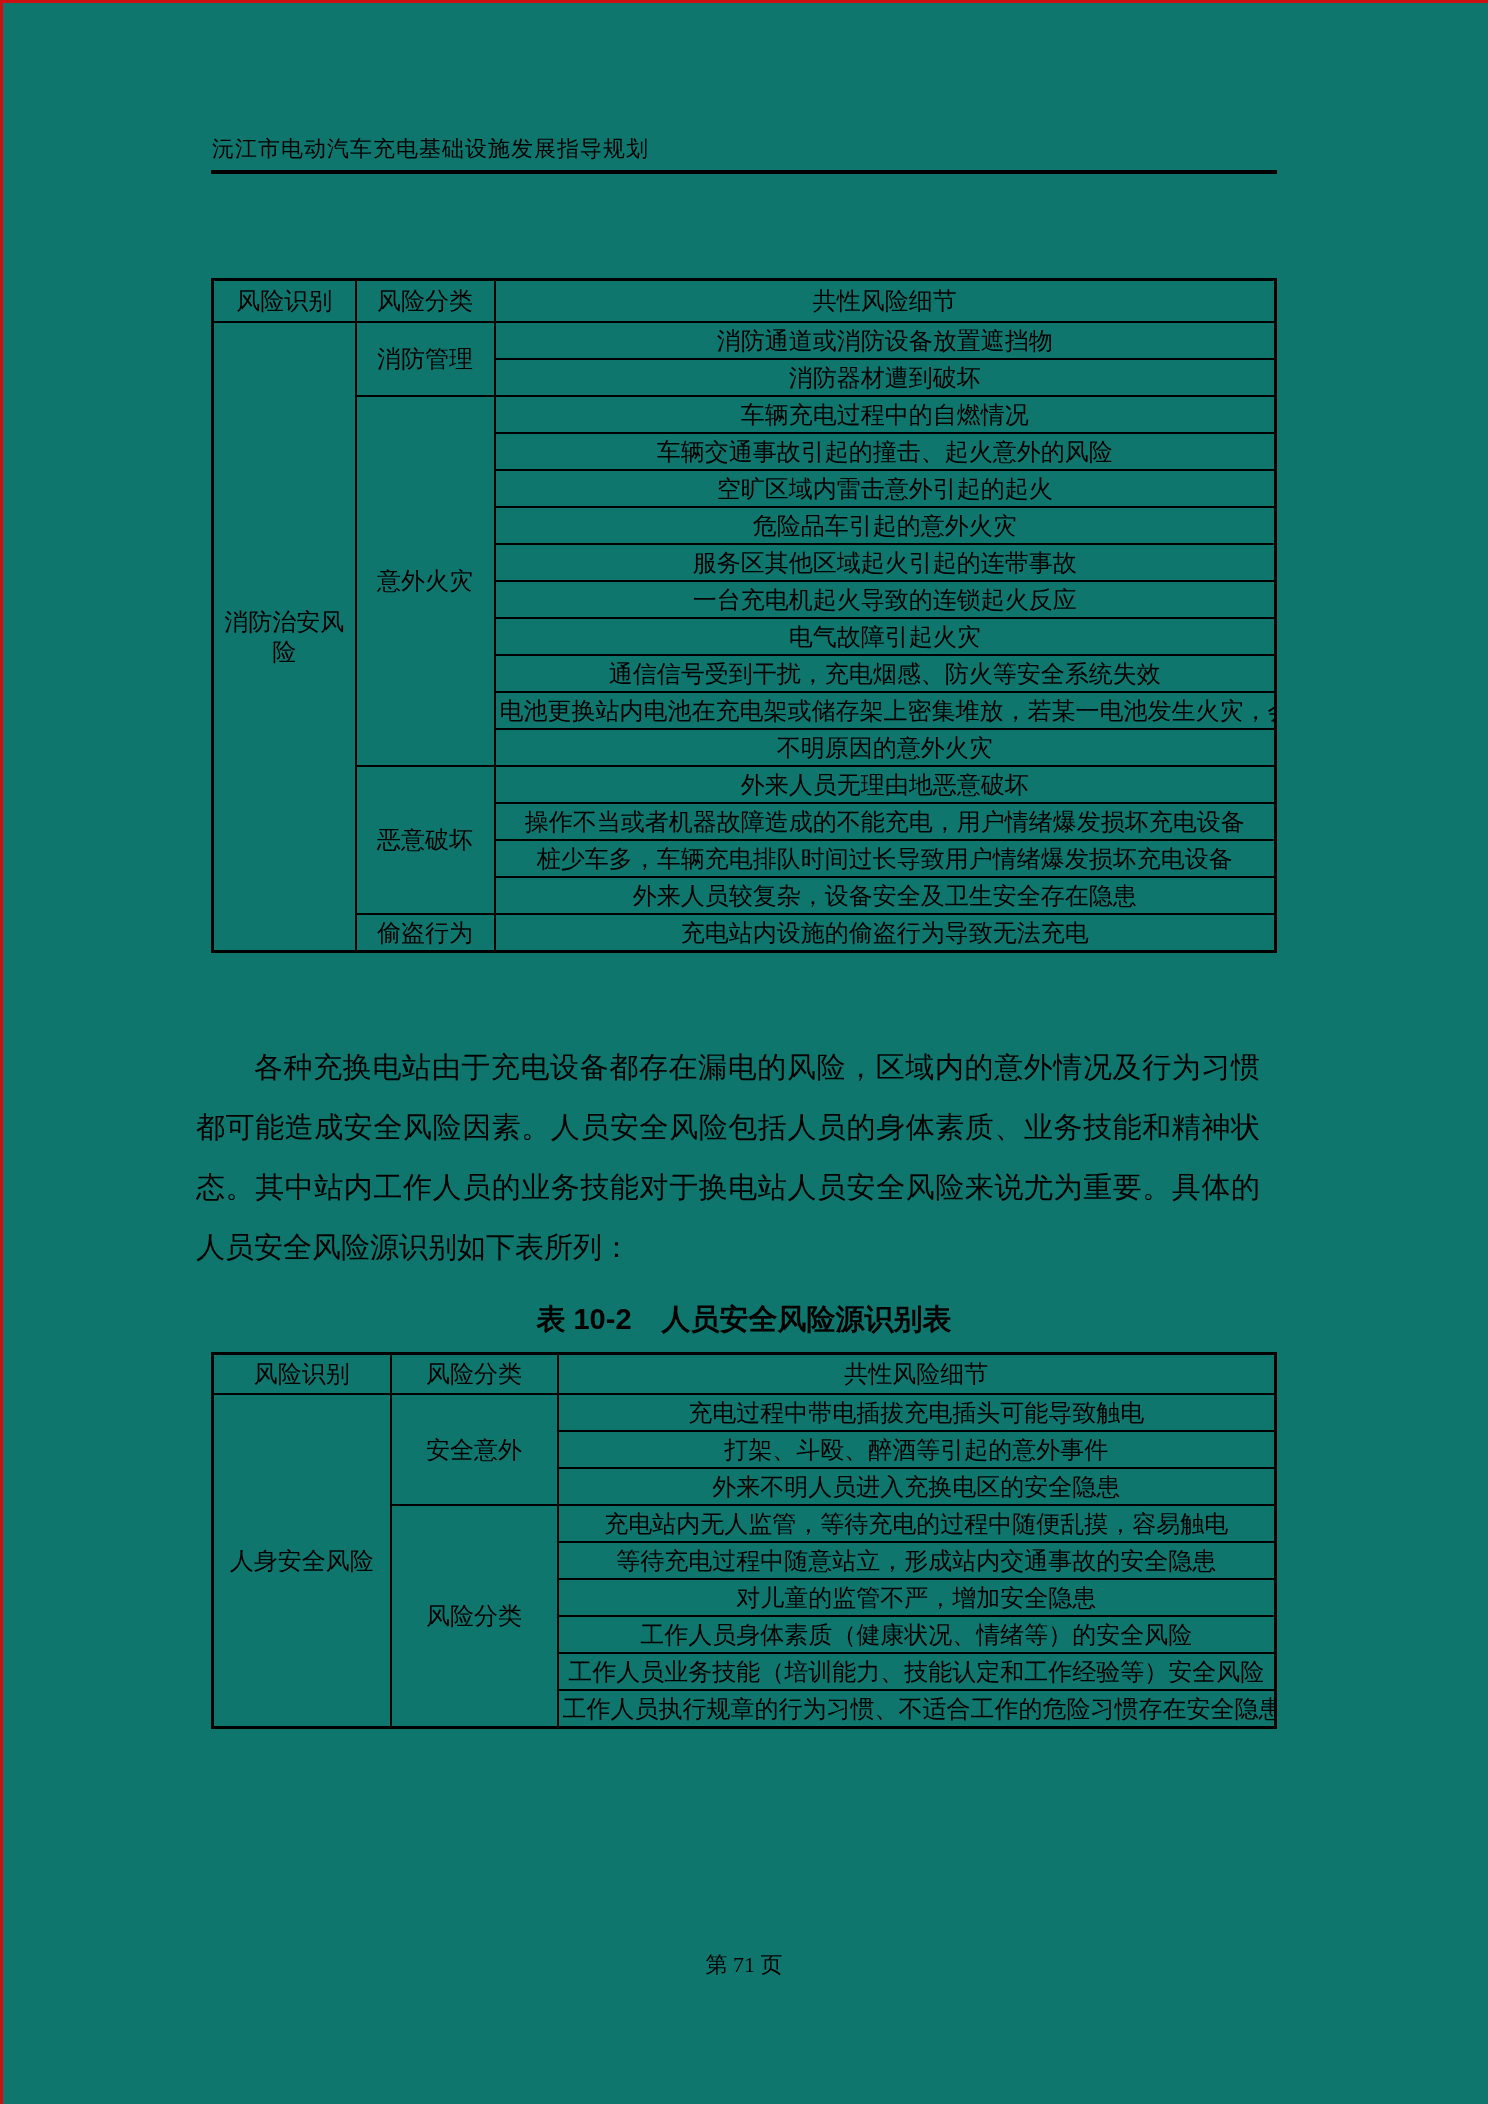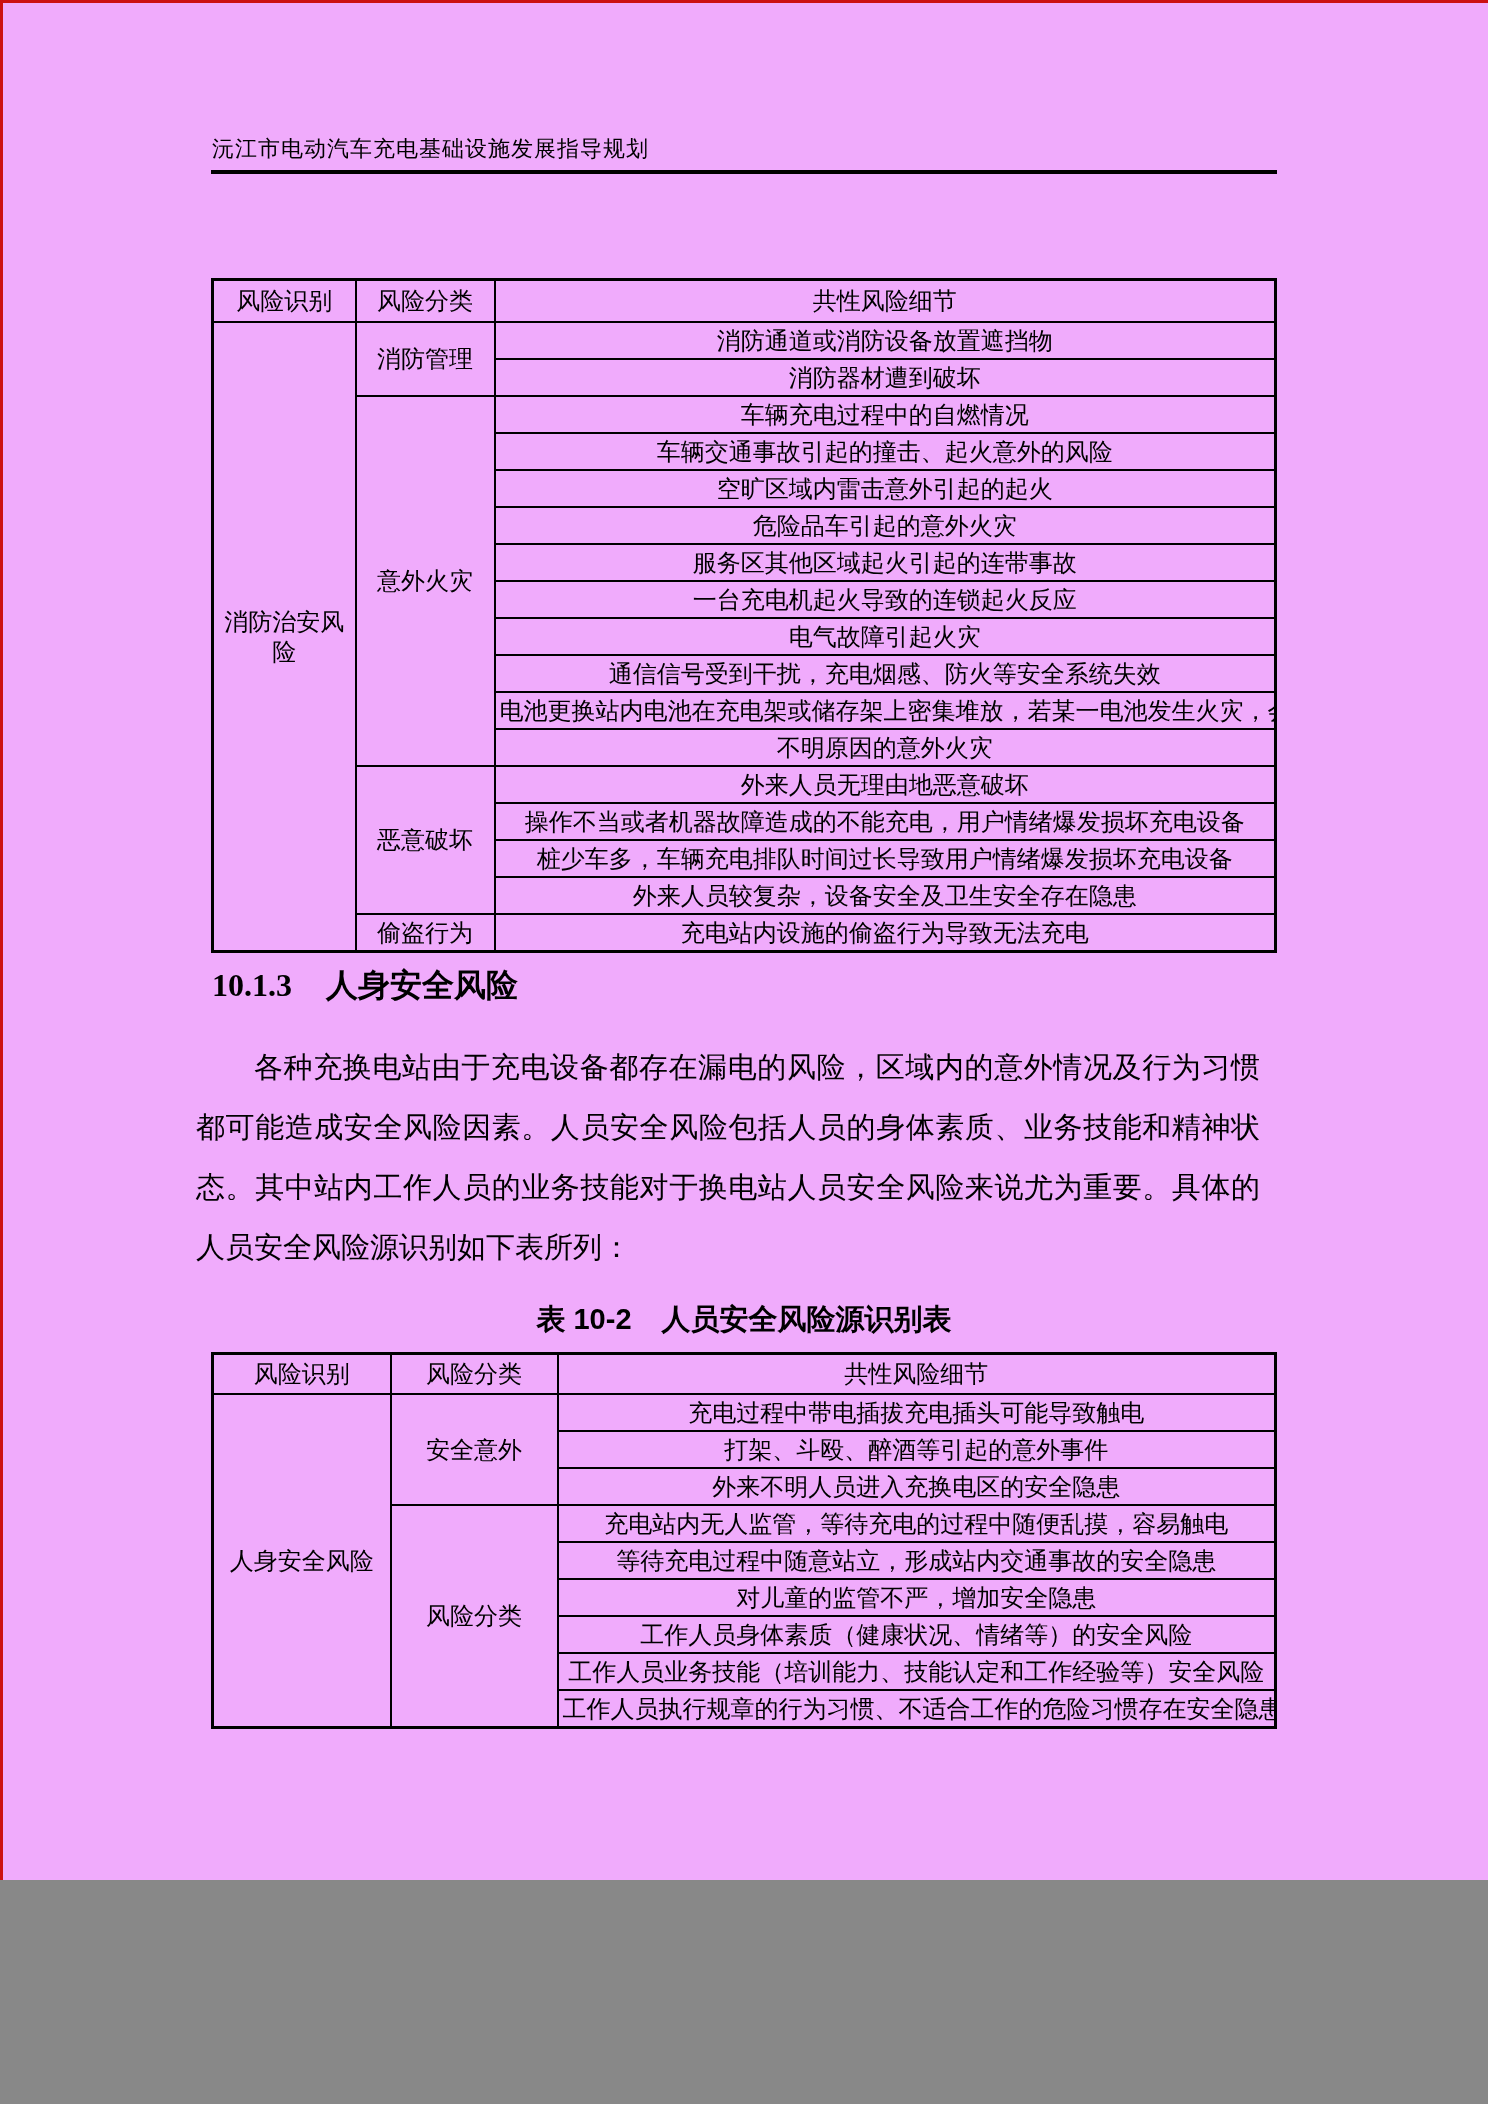--- a/index.html
+++ b/index.html
@@ -1,20 +1,20 @@
 <!DOCTYPE html>
 <html lang="zh"><head>
 <meta charset="utf-8">
 <style>
   html,body { margin:0; padding:0; background:#888; }
   .page {
     position:relative;
-    width:1488px; height:1880px;
+    width:1488px; height:2104px;
     margin:0 auto;
-    background:#f0abfc;
+    background:#0f766e;
     font-family:"Liberation Serif","DejaVu Serif",serif;
     color:#000;
     overflow:hidden;
   }
   
   .edge-left  { position:absolute; left:0; top:0; width:3px; height:2104px; background:#cc1111; }
   .edge-top   { position:absolute; left:0; top:0; width:1488px; height:3px; background:#cc1111; }
 
   .doc-header {
     position:absolute; left:212px; top:134px;
@@ -159,23 +159,20 @@
         <tr>
           <td class="detail">外来人员较复杂，设备安全及卫生安全存在隐患</td>
         </tr>
         <tr>
           <td rowspan="1" class="category">偷盗行为</td>
           <td class="detail">充电站内设施的偷盗行为导致无法充电</td>
         </tr>
       </tbody>
     </table>
 
-  <div class="section-heading">
-    <span class="sec-num">10.1.3</span><span>人身安全风险</span>
-  </div>
 
   <div class="body-paragraph">各种充换电站由于充电设备都存在漏电的风险，区域内的意外情况及行为习惯都可能造成安全风险因素。人员安全风险包括人员的身体素质、业务技能和精神状态。其中站内工作人员的业务技能对于换电站人员安全风险来说尤为重要。具体的人员安全风险源识别如下表所列：</div>
 
   <div class="table-title tt2">
     <span class="t-label">表 10-2</span><span>人员安全风险源识别表</span>
   </div>
 
   <table class="doc-table t2">
     <colgroup>
         <col class="c1">

